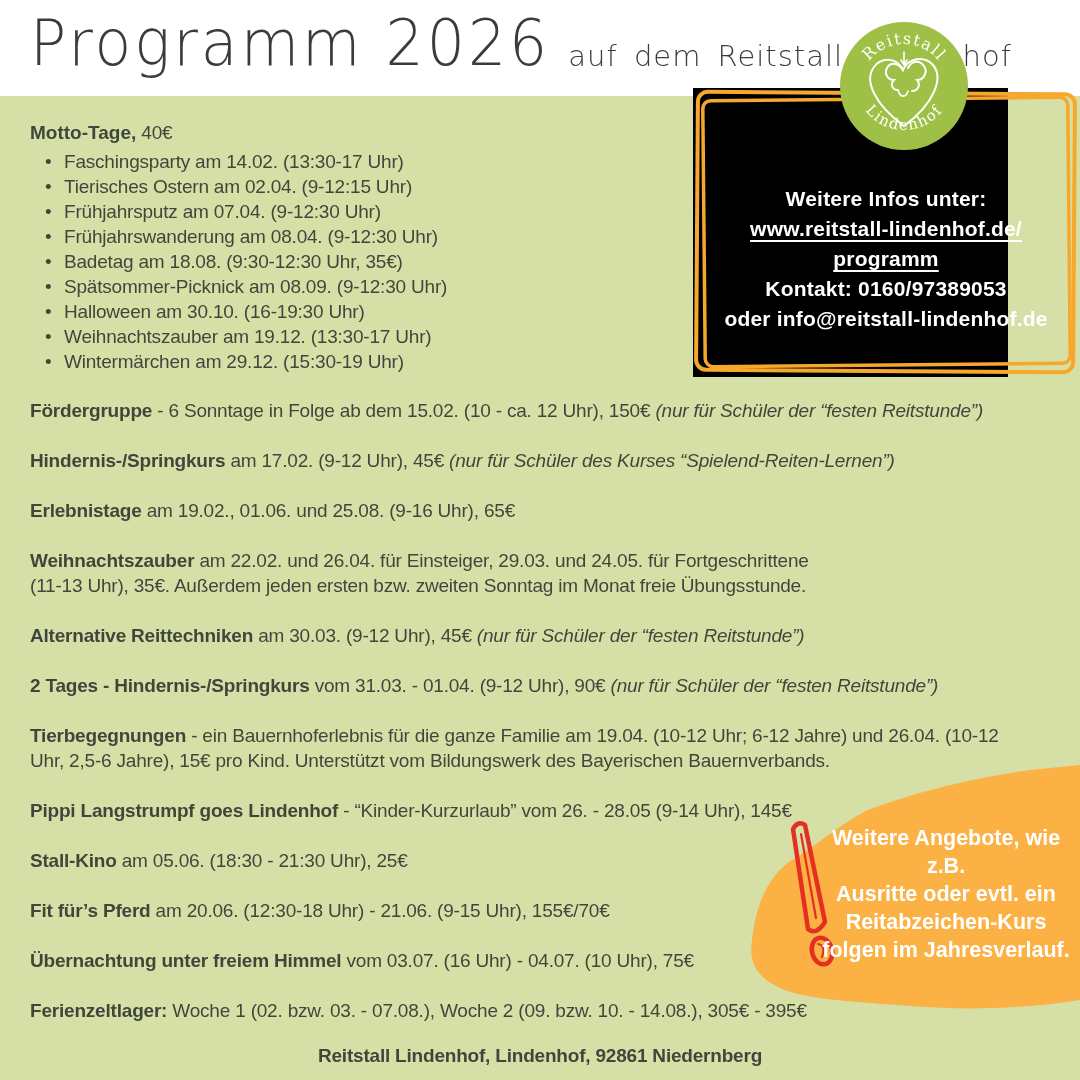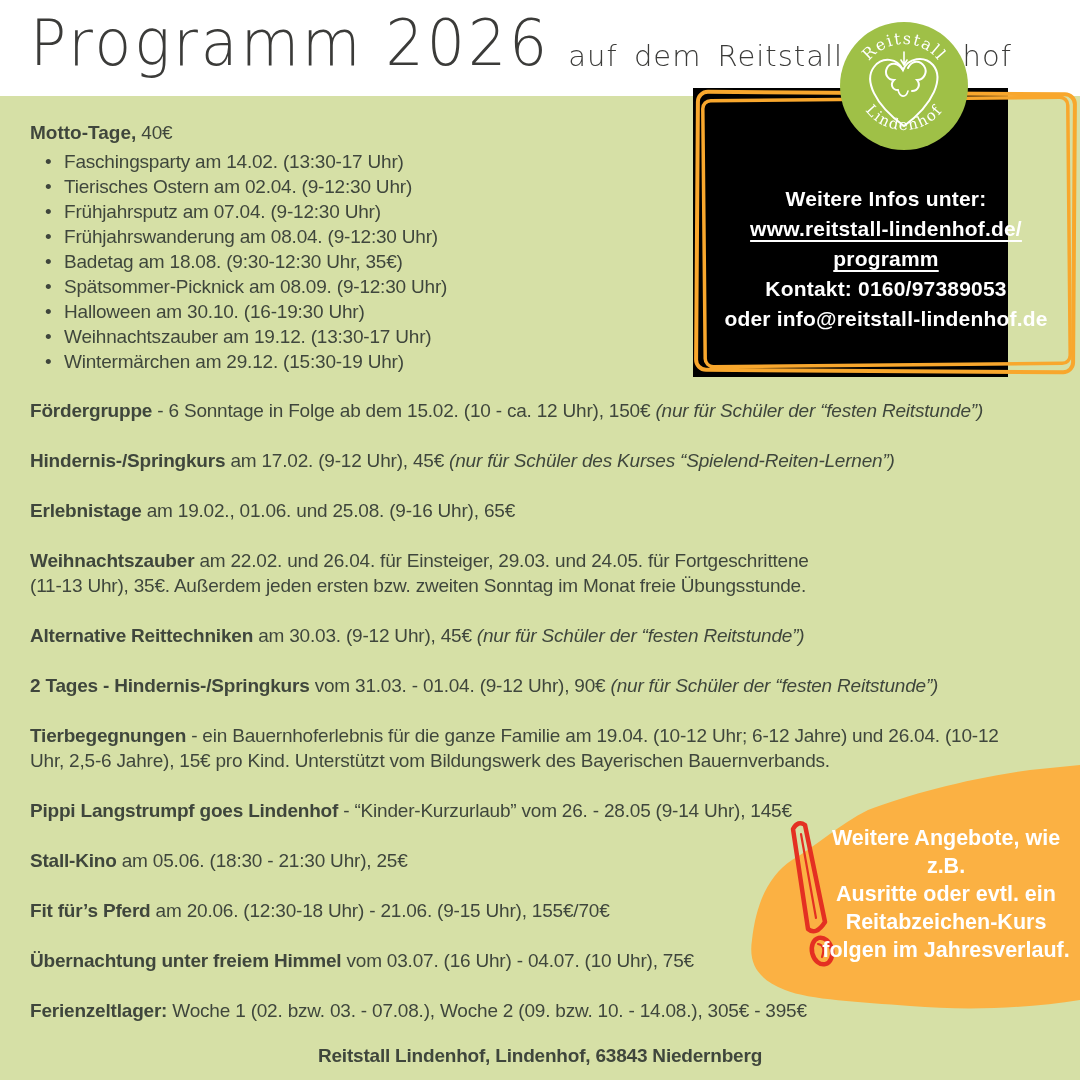--- a/index.html
+++ b/index.html
@@ -97,21 +97,21 @@
       <path d="M64,30 L64,42 M61,38 L64,43 L67,38" stroke-width="1.6"></path>
       <path d="M58,68 C60,76 66,76 68,69" stroke-width="1.6"></path>
     </g>
   </svg>
 </div>
 
 <div class="content">
   <p class="motto-head"><b>Motto-Tage,</b><span> 40€</span></p>
   <ul class="motto" id="motto-list">
       <li>Faschingsparty am 14.02. (13:30-17 Uhr)</li>
-      <li>Tierisches Ostern am 02.04. (9-12:30 Uhr)</li>
+      <li>Tierisches Ostern am 02.04. (9-12:15 Uhr)</li>
       <li>Frühjahrsputz am 07.04. (9-12:30 Uhr)</li>
       <li>Frühjahrswanderung am 08.04. (9-12:30 Uhr)</li>
       <li>Badetag am 18.08. (9:30-12:30 Uhr, 35€)</li>
       <li>Spätsommer-Picknick am 08.09. (9-12:30 Uhr)</li>
       <li>Halloween am 30.10. (16-19:30 Uhr)</li>
       <li>Weihnachtszauber am 19.12. (13:30-17 Uhr)</li>
       <li>Wintermärchen am 29.12. (15:30-19 Uhr)</li>
     </ul>
   <div id="entries">
       <p class="entry"><span class="b">Fördergruppe</span><span> - 6 Sonntage in Folge ab dem 15.02. (10 - ca. 12 Uhr), 150€ </span><span class="it">(nur für Schüler der “festen Reitstunde”)</span></p>
@@ -147,13 +147,13 @@
     </g>
   </svg>
 </div>
 <div class="blob-text" id="blob-text">
     <div>Weitere Angebote, wie z.B.</div>
     <div>Ausritte oder evtl. ein</div>
     <div>Reitabzeichen-Kurs</div>
     <div>folgen im Jahresverlauf.</div>
   </div>
 
-<div class="footer">Reitstall Lindenhof, Lindenhof, 63843 Niedernberg</div>
+<div class="footer">Reitstall Lindenhof, Lindenhof, 92861 Niedernberg</div>
 
 </body></html>

